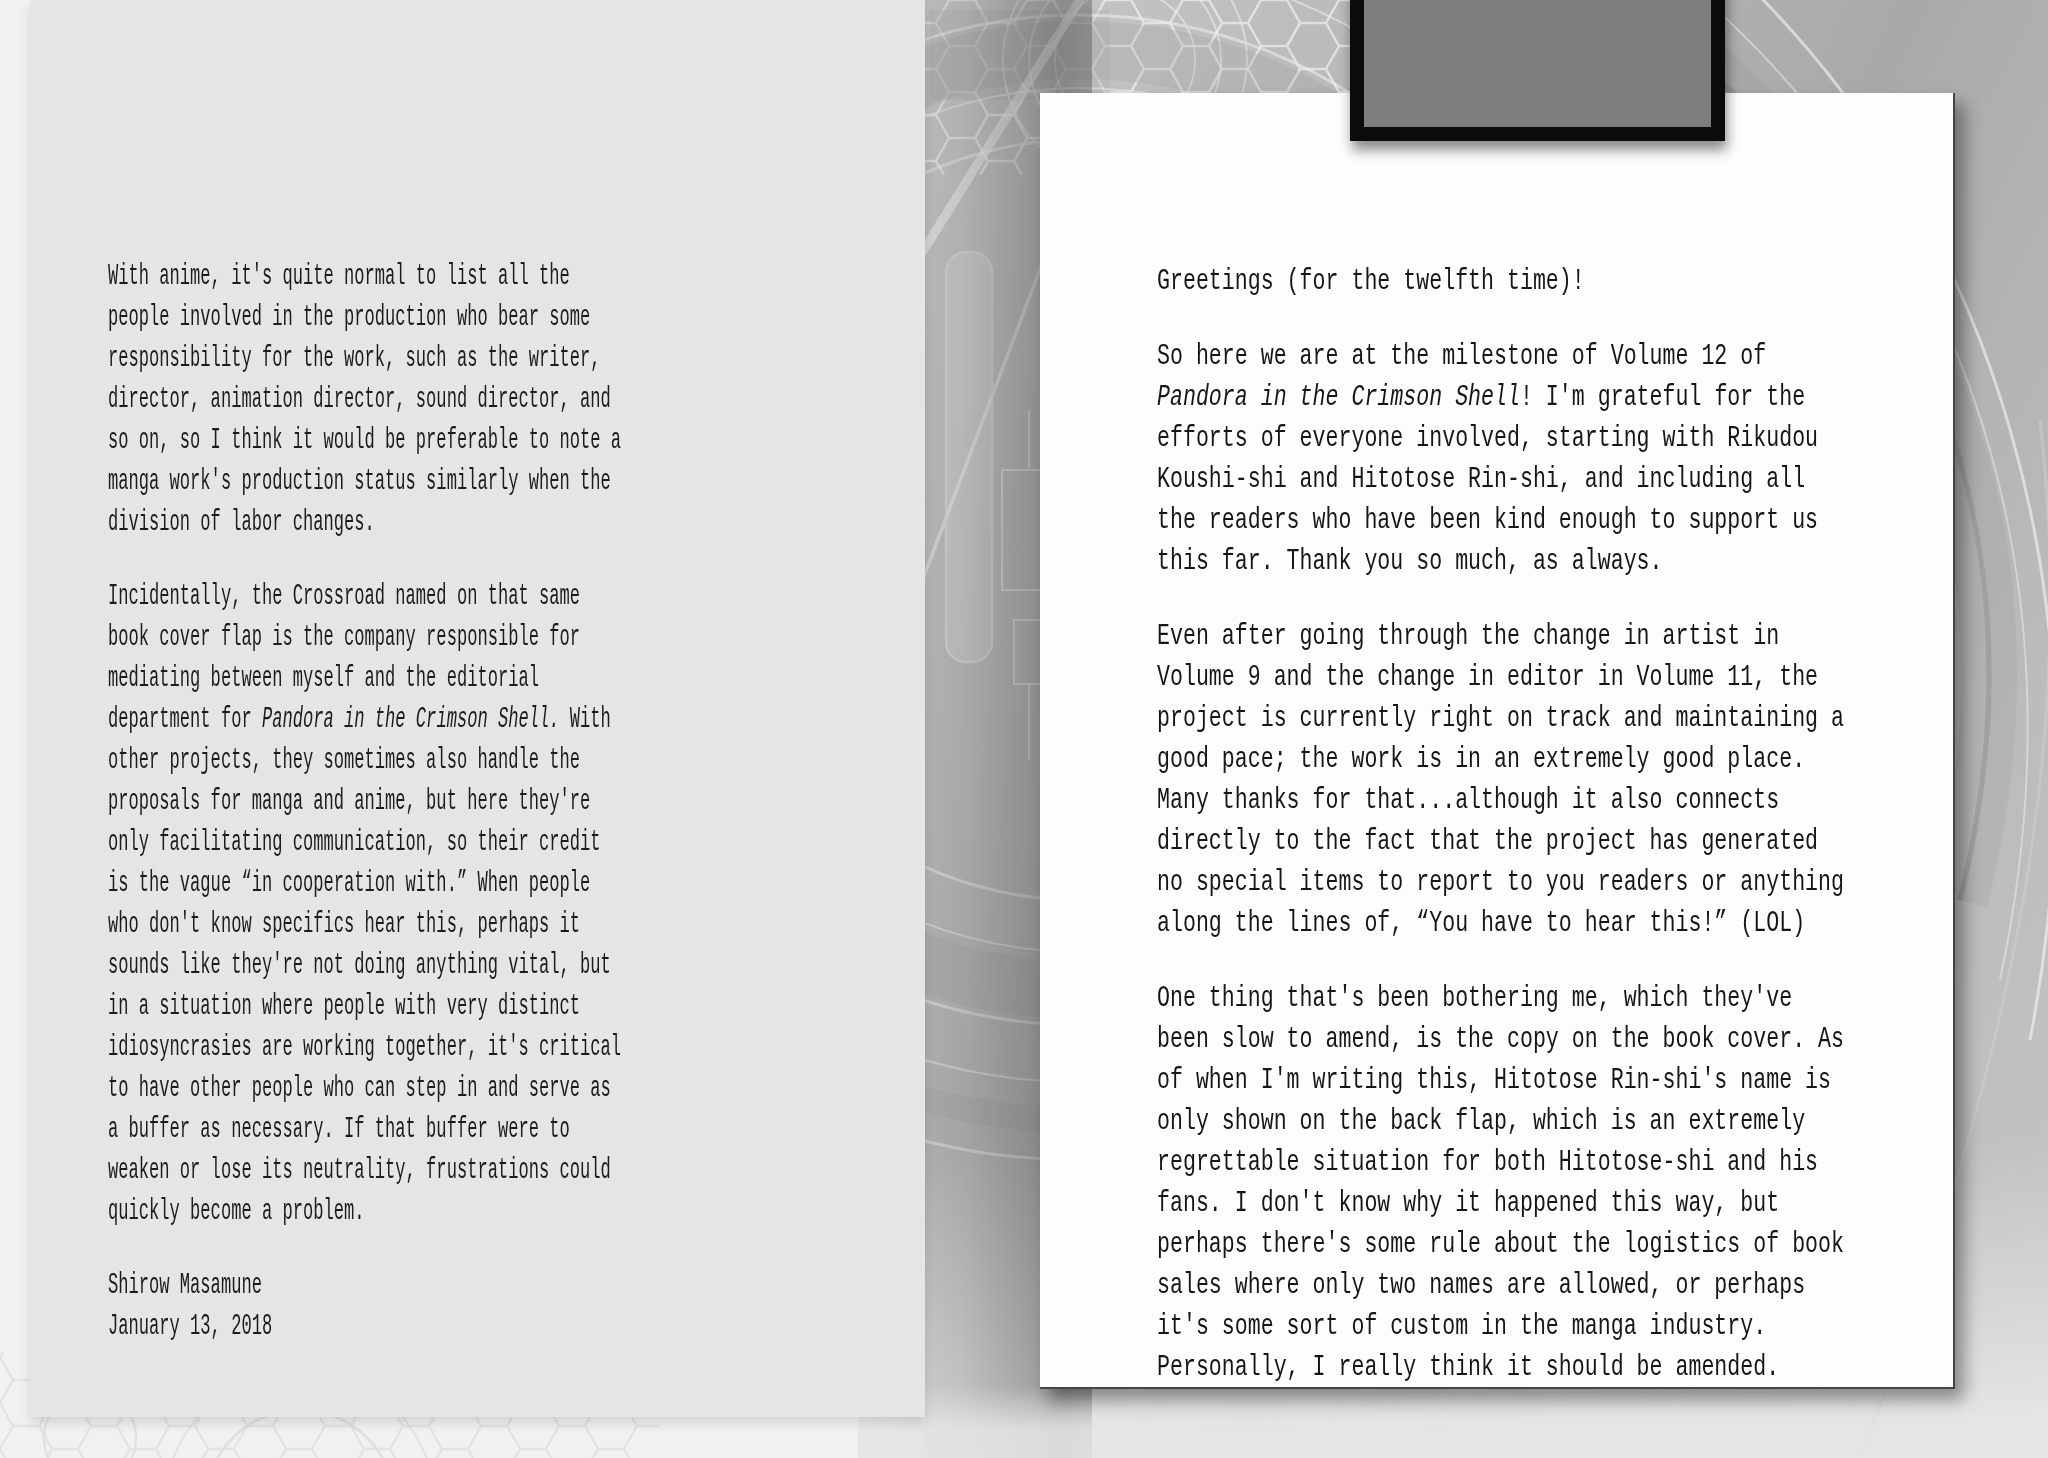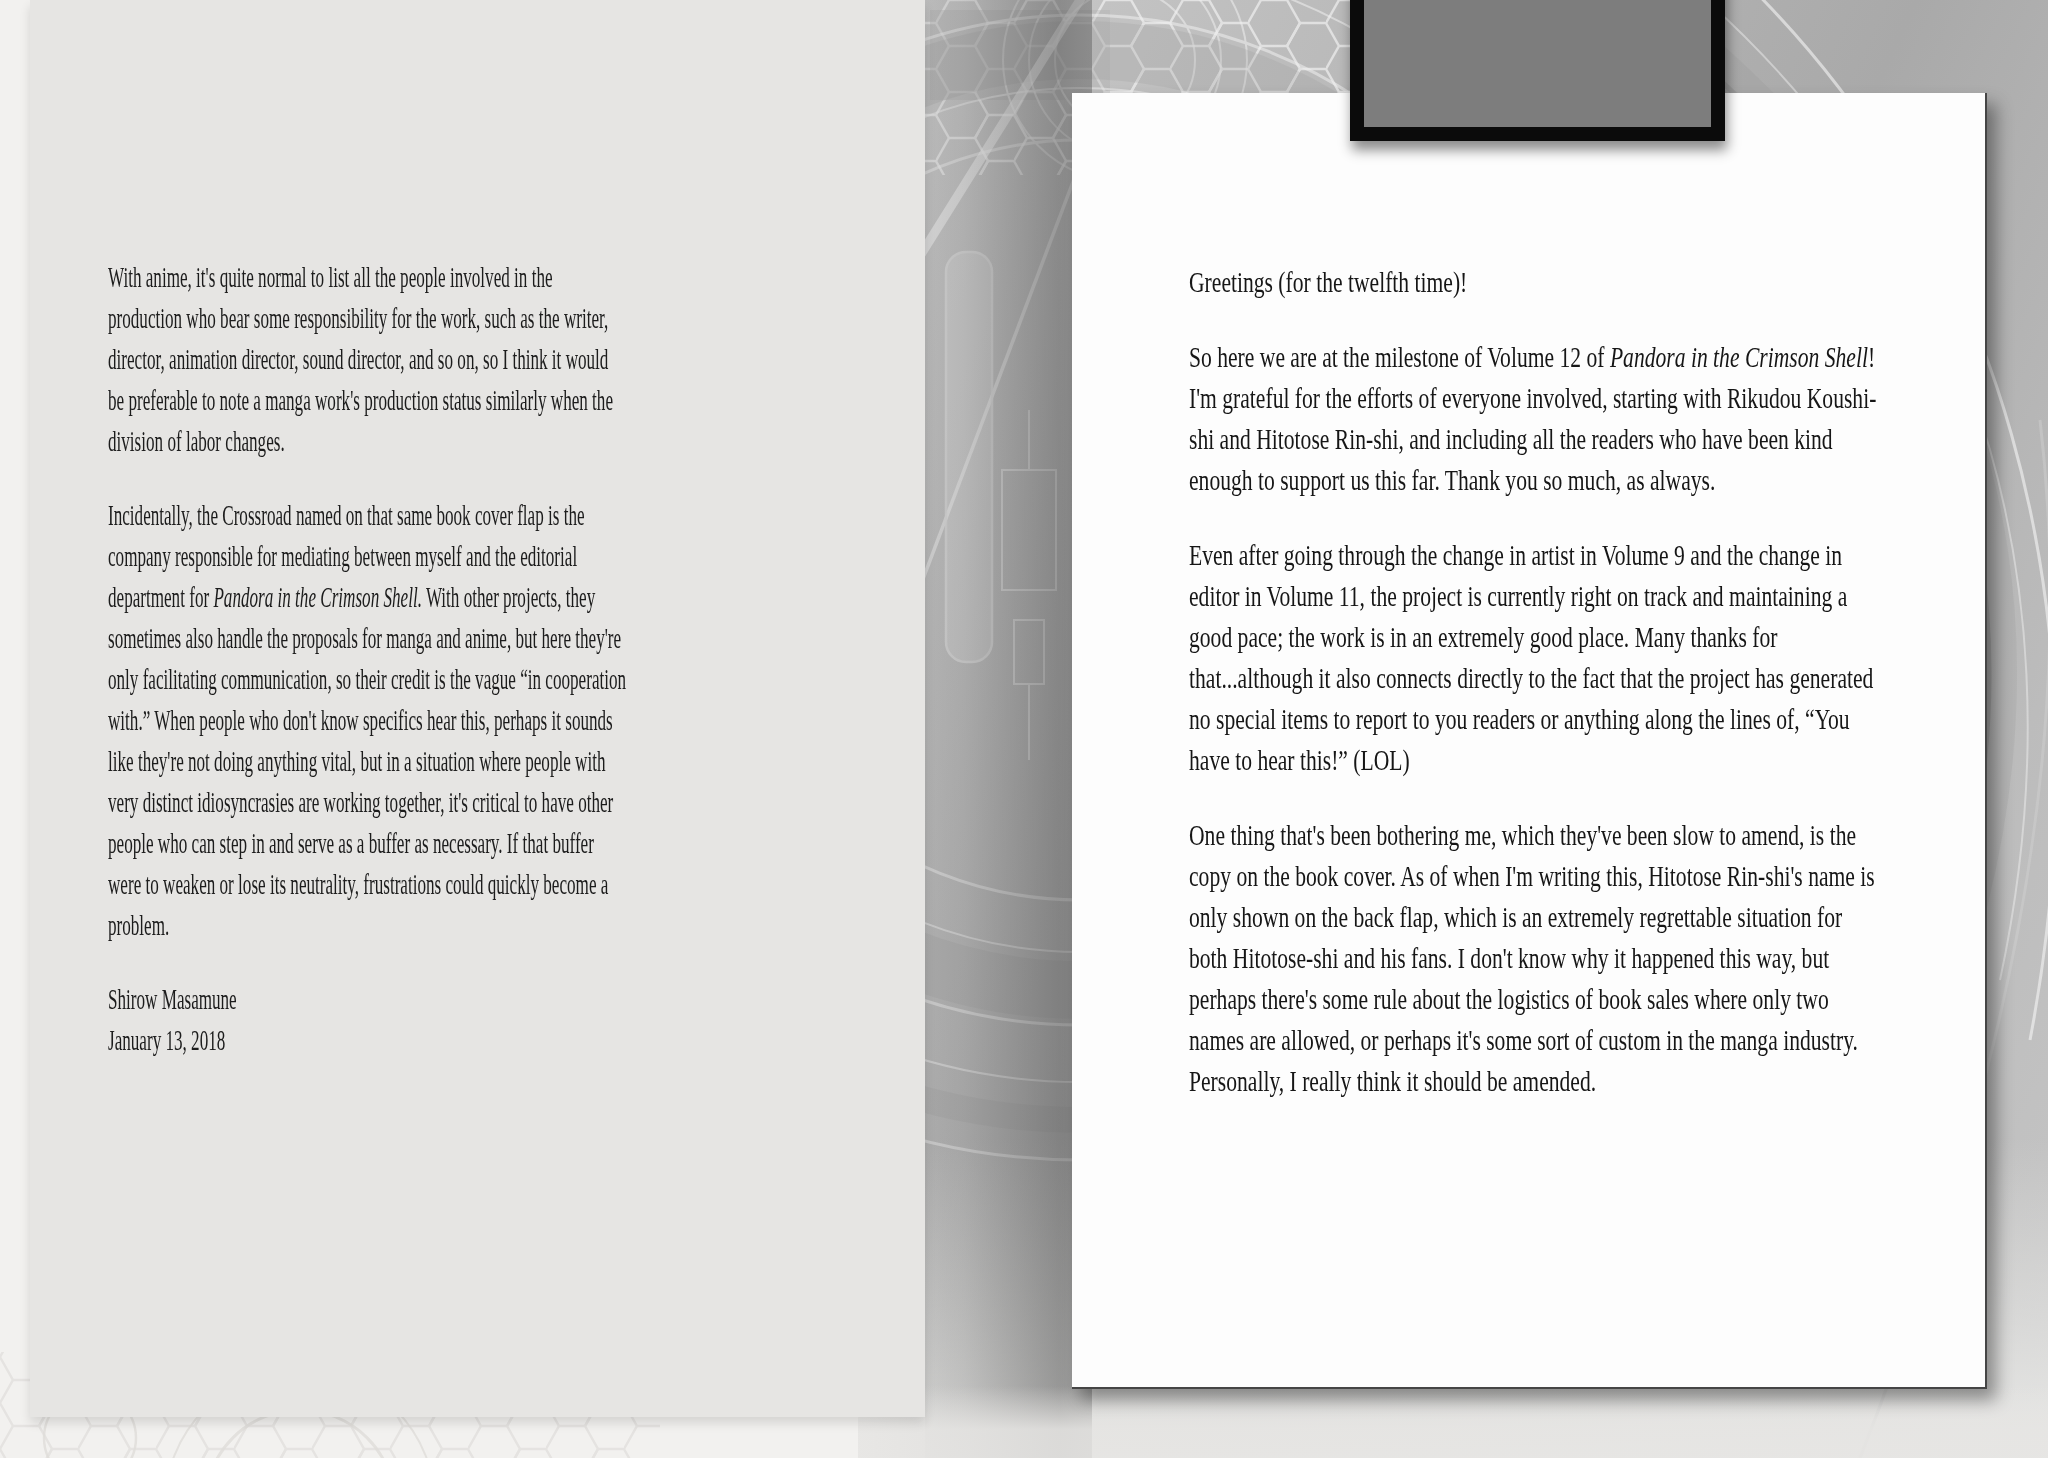--- a/index.html
+++ b/index.html
@@ -1,17 +1,17 @@
 <!DOCTYPE html>
 <html><head>
 <meta charset="utf-8">
 <style>
   html,body{margin:0;padding:0;background:#f2f1ef;}
   .stage{position:relative;width:2048px;height:1458px;overflow:hidden;
-         font-family:Liberation Serif, serif;background:#f2f1ef;}
+         font-family:Liberation Mono, monospace;background:#f2f1ef;}
 
   
   .bg-right{position:absolute;left:925px;top:0;width:1123px;height:1458px;
     background:
       linear-gradient(to bottom, rgba(255,255,255,0) 0%, rgba(255,255,255,0) 78%, rgba(236,236,234,.9) 100%),
       linear-gradient(115deg,#c9c9c9 0%,#b7b7b7 30%,#a9a9a9 55%,#bcbcbc 80%,#c6c6c6 100%);}
 
   .decor{position:absolute;left:0;top:0;width:2048px;height:1458px;}
 
   
@@ -24,21 +24,21 @@
   
   .left-page{position:absolute;left:30px;top:0;width:895px;height:1417px;
     background:#e6e5e3;box-shadow:0 6px 10px rgba(0,0,0,.12);}
   .col{position:absolute;left:78px;top:256px;width:912px;
     transform:scaleX(0.57);transform-origin:0 0;
     font-size:30px;line-height:41px;color:#1c1c1c;}
   .col p{margin:0 0 33px 0;}
   .col p.sig{margin:24px 0 0 0;}
 
   
-  .paper{position:absolute;left:1072px;top:93px;width:913px;height:1294px;
+  .paper{position:absolute;left:1040px;top:93px;width:913px;height:1294px;
     background:#fdfdfd;border-right:2px solid #454545;border-bottom:2px solid #454545;
     box-shadow:9px 11px 16px rgba(0,0,0,.38);}
   .col2{position:absolute;left:117px;top:168px;width:960px;
     transform:scaleX(0.72);transform-origin:0 0;
     font-size:30px;line-height:41px;color:#161616;}
   .col2 p{margin:0 0 34px 0;}
 
   
   .plate{position:absolute;left:1350px;top:-30px;width:375px;height:171px;
     box-sizing:border-box;background:#7d7d7d;border:14px solid #0b0b0b;

